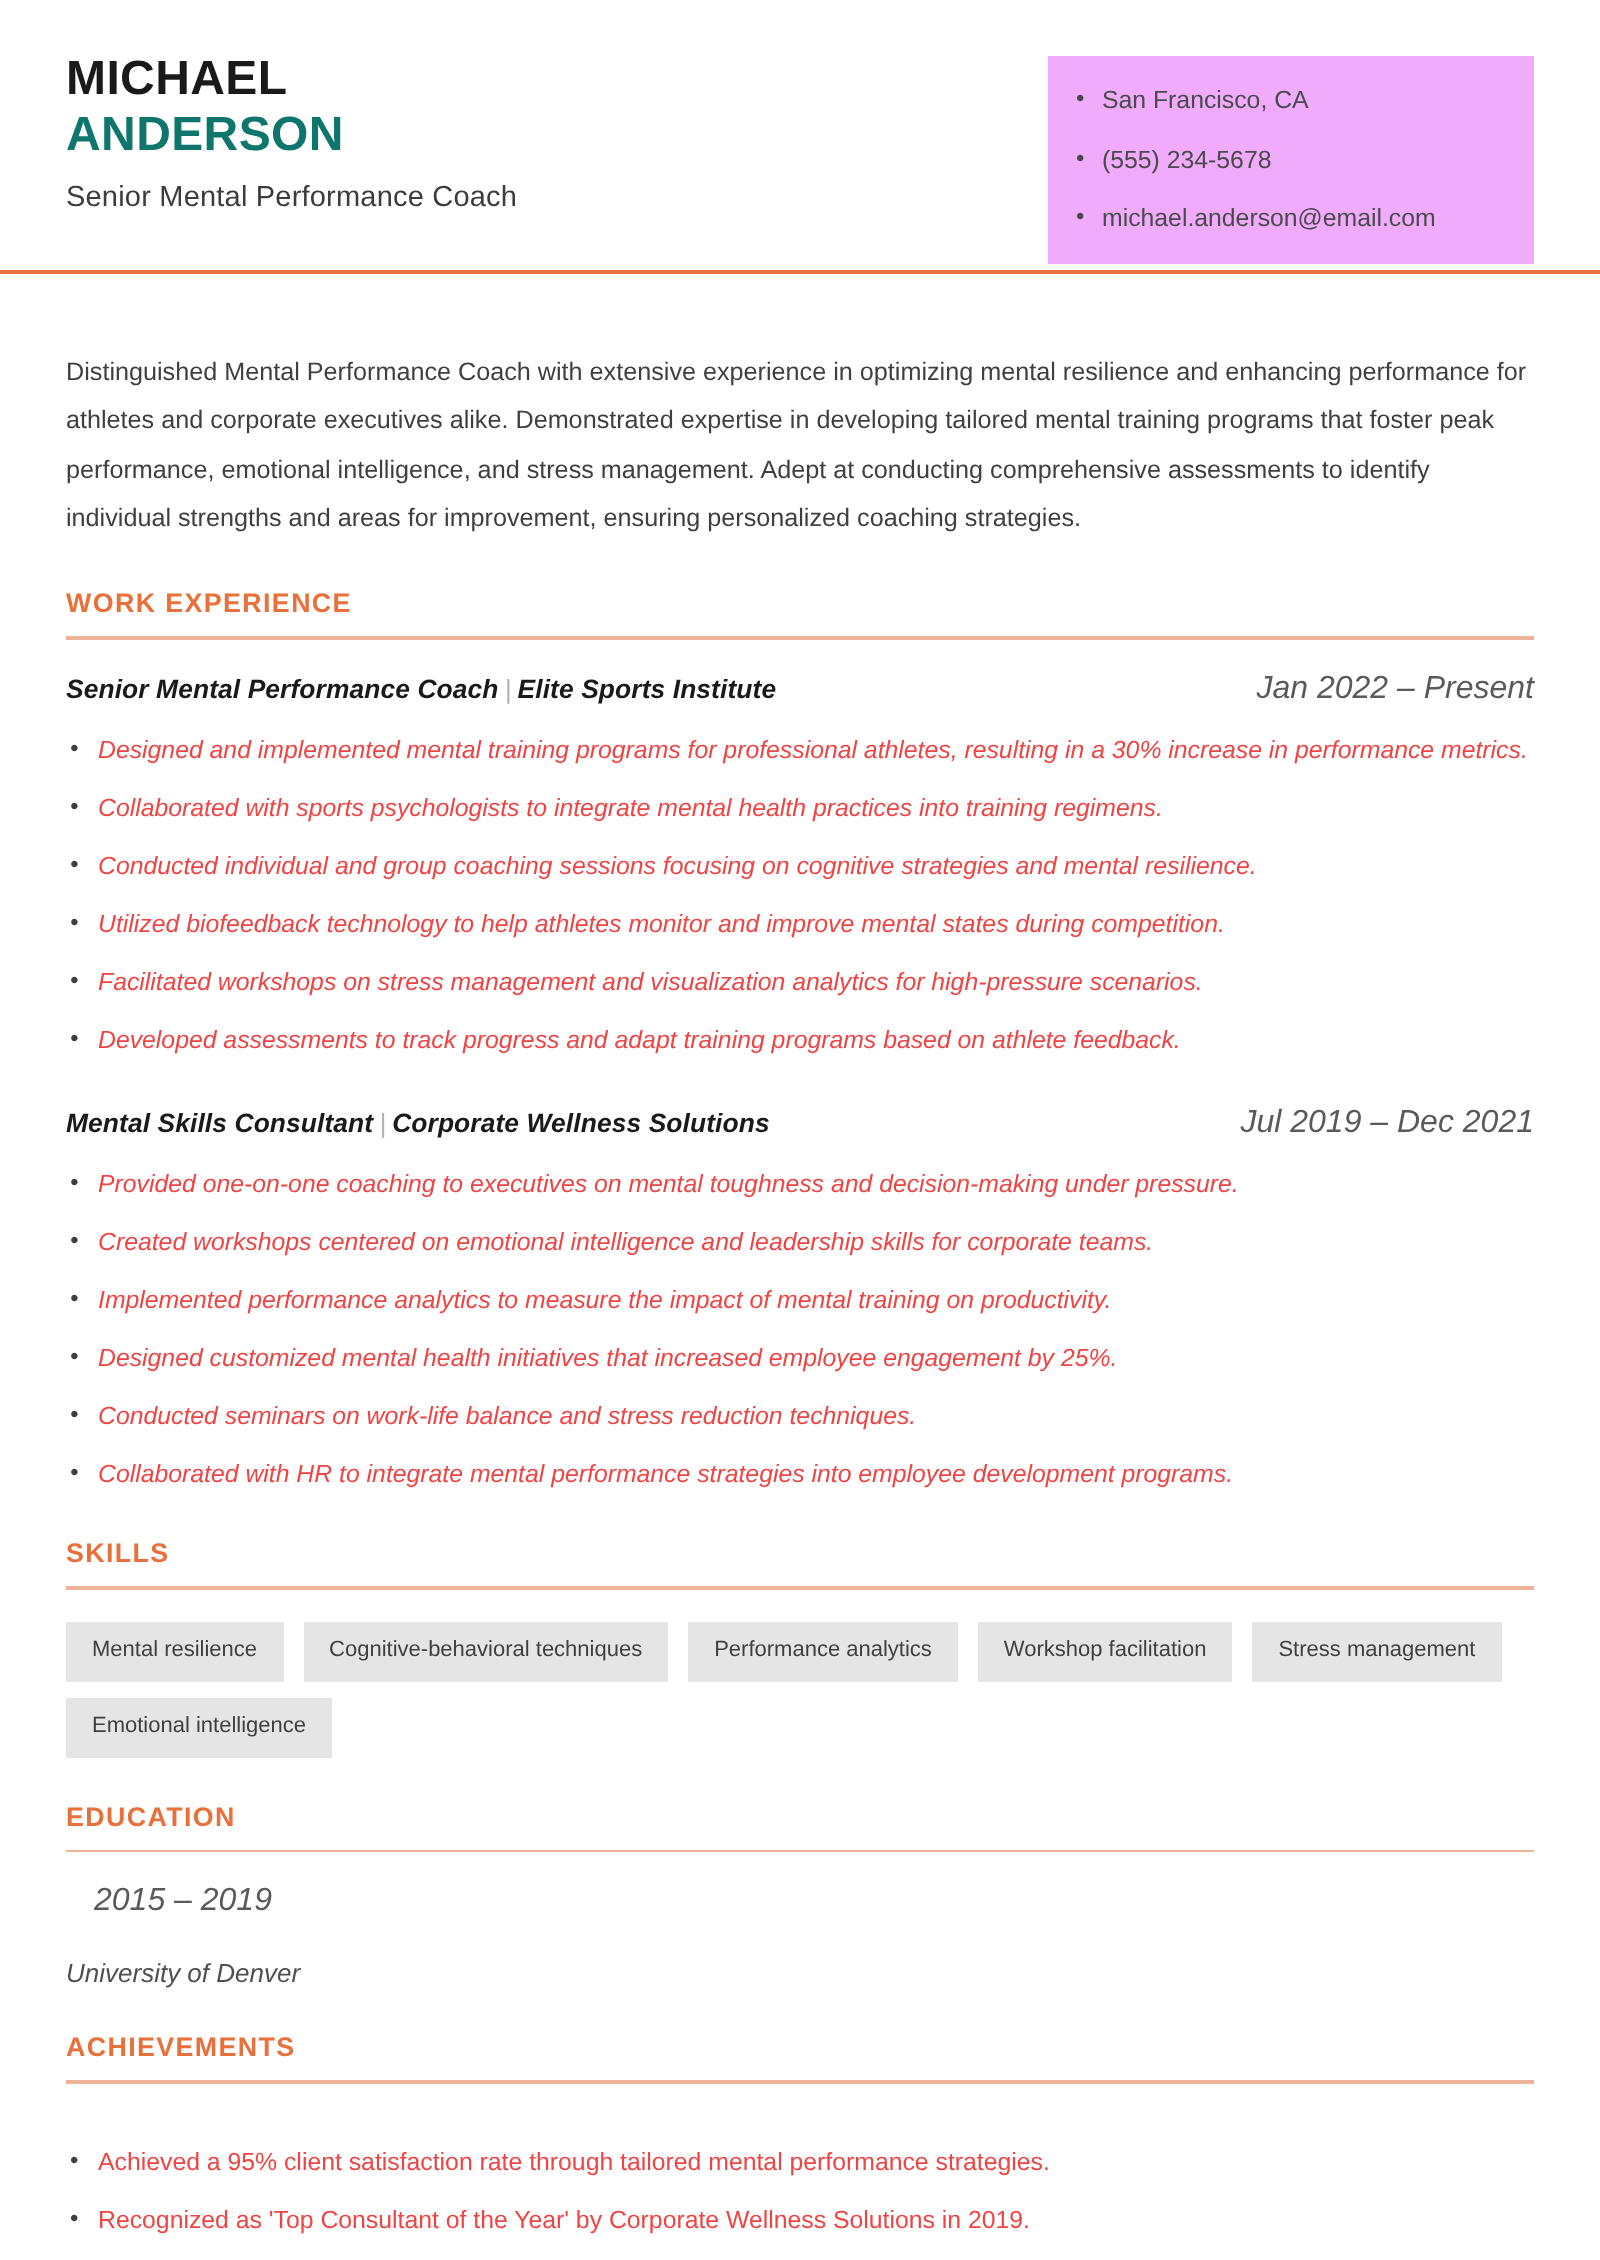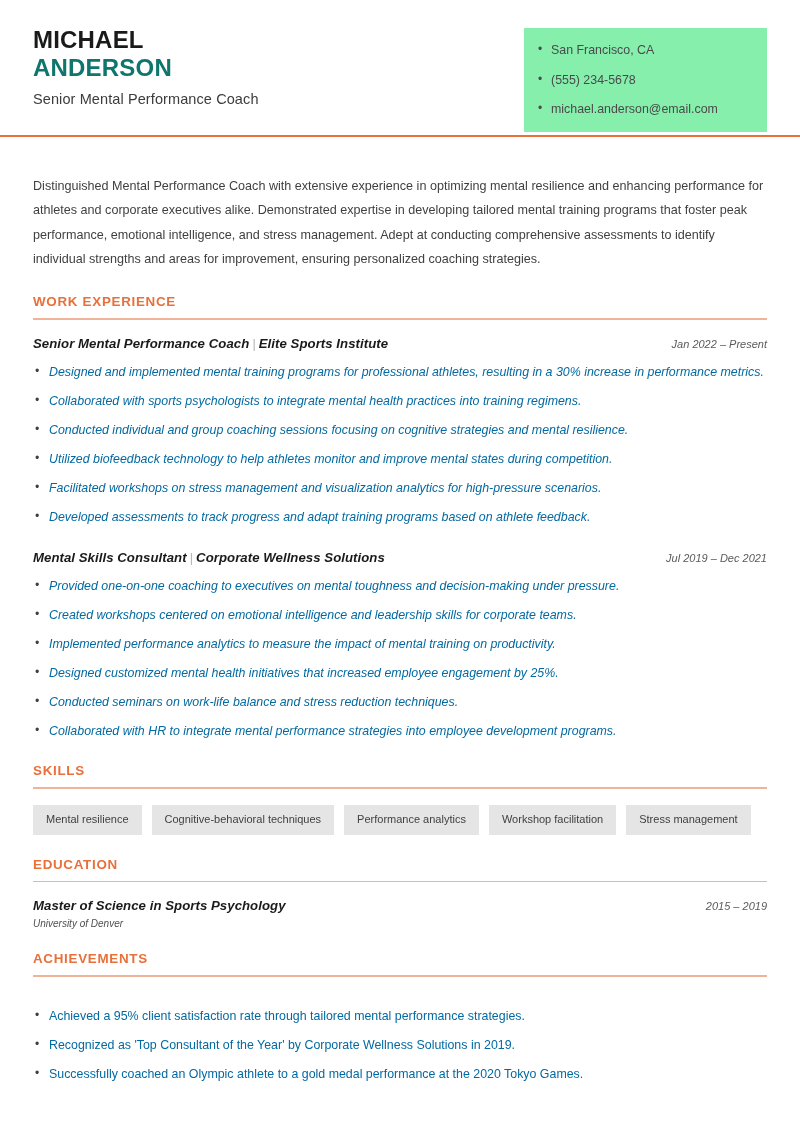--- a/index.html
+++ b/index.html
@@ -50,21 +50,21 @@
 
   .job-title {
     margin-top: 9px;
     font-size: 14.5px;
     color: #3c3c3c;
     font-weight: normal;
     letter-spacing: 0.1px;
   }
 
   .contact-box {
-    background: #86efac;
+    background: #f0abfc;
     width: 243px;
     padding: 13px 16px 13px 14px;
     margin-top: 6px;
   }
 
   .contact-list { list-style: none; }
 
   .contact-item {
     position: relative;
     font-size: 12.4px;
@@ -138,43 +138,43 @@
     letter-spacing: 0.05px;
   }
 
   .sep {
     color: #b4b4b4;
     font-weight: normal;
     padding: 0 3px;
   }
 
   .entry-date {
-    font-size: 11px;
+    font-size: 16px;
     color: #5a5a5a;
     white-space: nowrap;
     padding-left: 14px;
   }
 
   .entry-sub {
-    margin-top: 5px;
-    font-size: 10px;
+    margin-top: 19px;
+    font-size: 13px;
     color: #4f4f4f;
   }
 
   
   .bullets {
     list-style: none;
     margin-top: 12px;
   }
 
   .bullet {
     position: relative;
     font-size: 12.4px;
     line-height: 1.5;
-    color: #0369a1;
+    color: #ef4444;
     padding-left: 16px;
     margin-bottom: 10.5px;
   }
   .bullet:last-child { margin-bottom: 0; }
 
   .bullet::before {
     content: "•";
     position: absolute;
     left: 2px;
     top: -1px;
@@ -265,29 +265,29 @@
 
   <div class="section">
     <div class="section-title">SKILLS</div>
     <div class="section-rule"></div>
     <div class="chips">
       <span class="chip">Mental resilience</span>
       <span class="chip">Cognitive-behavioral techniques</span>
       <span class="chip">Performance analytics</span>
       <span class="chip">Workshop facilitation</span>
       <span class="chip">Stress management</span>
+      <span class="chip">Emotional intelligence</span>
     </div>
   </div>
 
   <div class="section">
     <div class="section-title">EDUCATION</div>
     <div class="section-rule"></div>
     <div class="entry">
       <div class="entry-head">
-        <div class="entry-title">Master of Science in Sports Psychology</div>
         <div class="entry-date">2015 – 2019</div>
       </div>
       <div class="entry-sub">University of Denver</div>
     </div>
   </div>
 
   <div class="section">
     <div class="section-title">ACHIEVEMENTS</div>
     <div class="section-rule"></div>
     <ul class="bullets" style="margin-top:30px">

